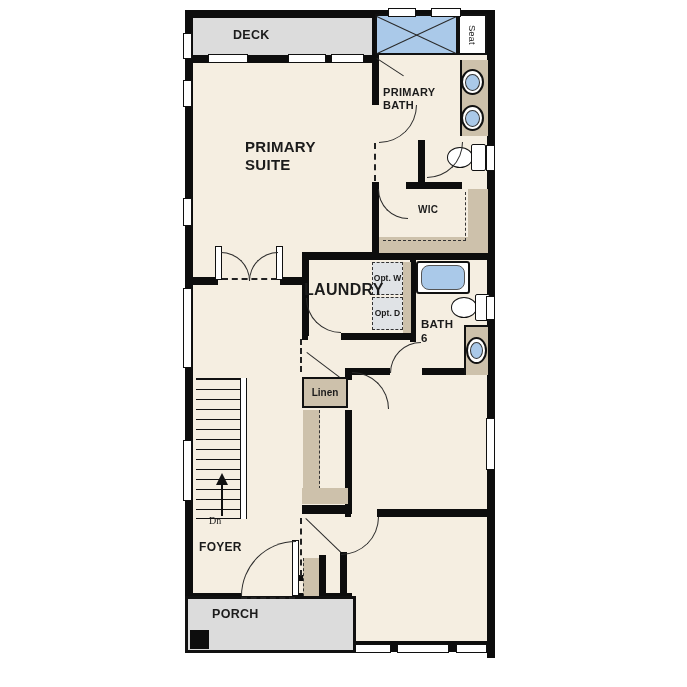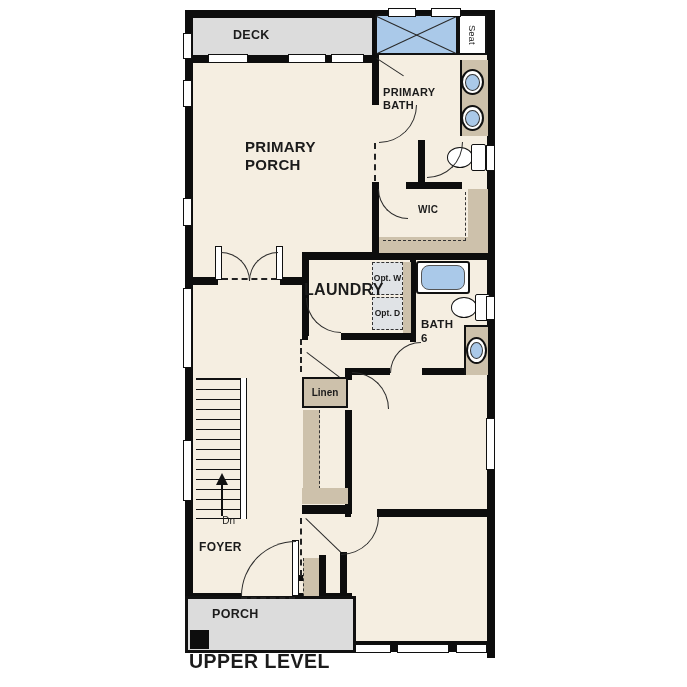--- a/index.html
+++ b/index.html
@@ -159,24 +159,23 @@
   <div class="abs dash-v" style="left:300px;top:339px;height:33px;"></div>
   <div class="abs dash-v" style="left:300px;top:518px;height:58px;"></div>
   <div class="abs dash-h" style="left:241px;top:596px;width:54px;"></div>
   <div class="abs dash-v" style="left:374px;top:143px;height:38px;"></div>
 
   <div class="abs gray" style="left:185px;top:596px;width:171px;height:57px;border:3px solid #111;"></div>
   <div class="abs" style="left:190px;top:630px;width:19px;height:19px;background:#0d0d0d;"></div>
   <div class="abs dash-h" style="left:241px;top:597px;width:54px;"></div>
 
   <div class="abs lbl" style="left:233px;top:28px;width:100px;font-size:12.5px;">DECK</div>
-  <div class="abs lbl" style="left:245px;top:138px;width:84px;font-size:15px;">PRIMARY PORCH</div>
+  <div class="abs lbl" style="left:245px;top:138px;width:84px;font-size:15px;">PRIMARY SUITE</div>
   <div class="abs lbl" style="left:383px;top:86px;width:66px;font-size:11px;">PRIMARY BATH</div>
   <div class="abs lbl" style="left:418px;top:204px;width:44px;font-size:10px;">WIC</div>
   <div class="abs lbl" style="left:304px;top:280px;width:66px;font-size:16px;">LAUNDRY</div>
   <div class="abs lbl" style="left:421px;top:317px;width:38px;font-size:11.5px;">BATH 6</div>
   <div class="abs lbl" style="left:199px;top:540px;width:60px;font-size:12px;">FOYER</div>
-  <div class="abs" style="left:209px;top:515px;width:26px;font-size:10px;text-align:right;">Dn</div>
+  <div class="abs" style="left:209px;top:515px;width:26px;font-size:10px;text-align:left;font-family:Liberation Serif, serif;">Dn</div>
   <div class="abs lbl" style="left:212px;top:607px;width:66px;font-size:12.5px;">PORCH</div>
 
-  <div class="abs" style="left:189px;top:650px;width:220px;font-size:19.5px;font-weight:bold;letter-spacing:.5px;">UPPER LEVEL</div>
 
 </div>
 
 </body></html>

